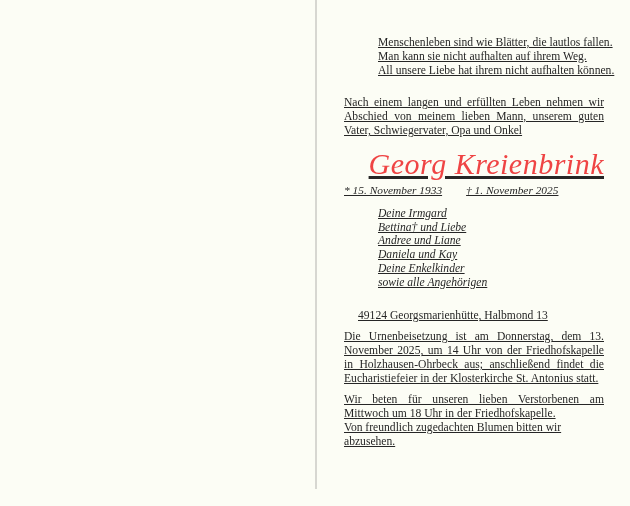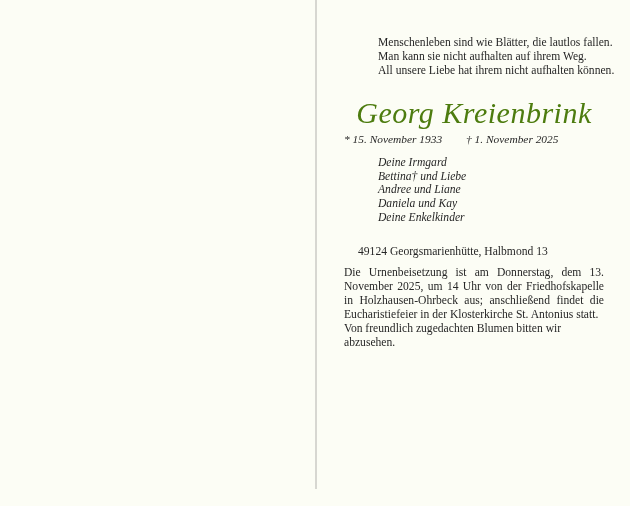--- a/index.html
+++ b/index.html
@@ -26,42 +26,43 @@
     left: 315px; top: 0;
     width: 2px; height: 489px;
     background: #D7D7D1;
   }
   .page-right {
     position: absolute;
     left: 344px; top: 36px;
     width: 260px;
     font-size: 11.6px;
     line-height: 14px;
+    text-decoration: underline;
   }
   .poem {
     margin-left: 34px;
     margin-bottom: 18px;
   }
   .poem div { white-space: nowrap; }
   p {
     margin: 0;
   }
   .justify {
     text-align: justify;
     text-justify: inter-word;
   }
   .intro { margin-top: 0; }
   .deceased-name {
     margin-top: 9px;
     font-style: italic;
     font-size: 30px;
     line-height: 33px;
-    text-align: center;
+    text-align: right;
     letter-spacing: 0.5px;
-    color: #4d7c0f;
+    color: #ef4444;
   }
   .life-dates {
     margin-top: 3px;
     text-align: left;
     font-style: italic;
     font-size: 11.4px;
   }
   .life-dates .birth { margin-right: 24px; }
   .mourning-intro { margin-top: 21px; }
   .mourner-list {
@@ -85,37 +86,40 @@
   <div class="fold-divider"></div>
 
   <div class="page-right">
 
     <div class="poem">
       <div>Menschenleben sind wie Blätter, die lautlos fallen.</div>
       <div>Man kann sie nicht aufhalten auf ihrem Weg.</div>
       <div>All unsere Liebe hat ihrem nicht aufhalten können.</div>
     </div>
 
+    <p class="intro justify">Nach einem langen und erfüllten Leben nehmen wir Abschied von meinem lieben Mann, unserem guten Vater, Schwiegervater, Opa und Onkel</p>
 
     <div class="deceased-name">Georg Kreienbrink</div>
 
     <div class="life-dates">
       <span class="birth">* 15. November 1933</span><span class="death">† 1. November 2025</span>
     </div>
 
 
     <div class="mourner-list">
       <div>Deine Irmgard</div>
       <div>Bettina† und Liebe</div>
       <div>Andree und Liane</div>
       <div>Daniela und Kay</div>
       <div>Deine Enkelkinder</div>
+      <div>sowie alle Angehörigen</div>
     </div>
 
     <p class="address-line">49124 Georgsmarienhütte, Halbmond 13</p>
 
     <p class="funeral-paragraph justify">Die Urnenbeisetzung ist am Donnerstag, dem 13. November 2025, um 14 Uhr von der Friedhofskapelle in Holzhausen-Ohrbeck aus; anschließend findet die Eucharistiefeier in der Klosterkirche St. Antonius statt.</p>
 
+    <p class="prayer-paragraph justify">Wir beten für unseren lieben Verstorbenen am Mittwoch um 18 Uhr in der Friedhofskapelle.</p>
 
     <p class="flowers-note">Von freundlich zugedachten Blumen bitten wir abzusehen.</p>
 
   </div>
 </div>
 
 </body></html>

